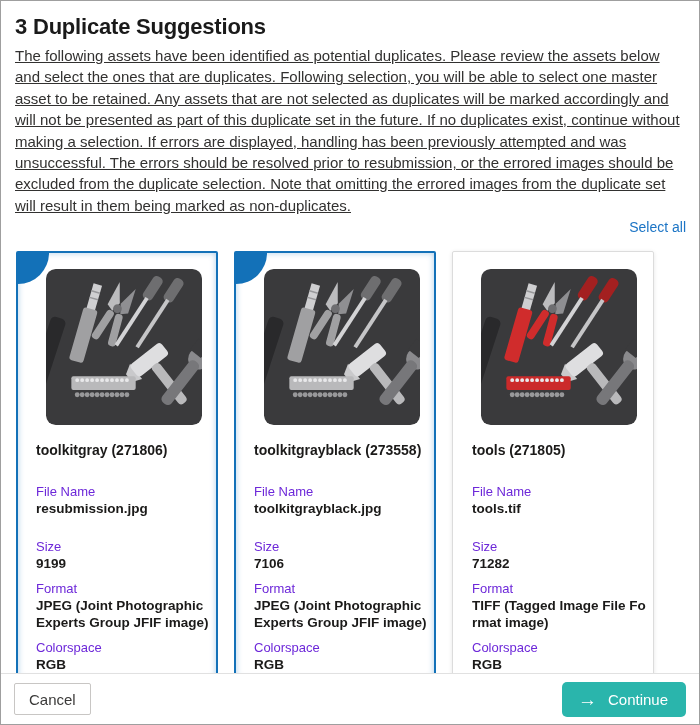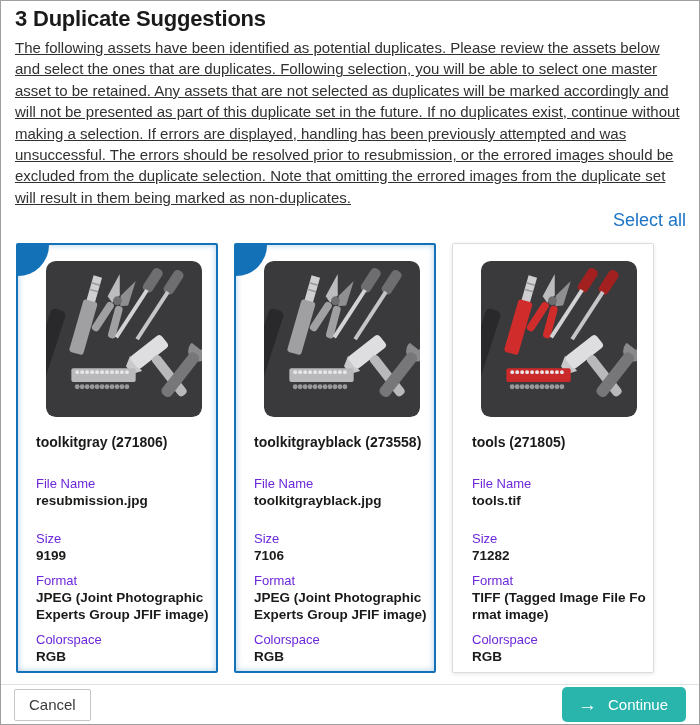--- a/index.html
+++ b/index.html
@@ -9,35 +9,35 @@
   .page {
     position: relative;
     width: 700px; height: 725px;
     background: #ffffff;
     border: 1px solid #9f9f9f;
     overflow: hidden;
   }
   .content { padding: 0 13px 0 14px; }
 
   .page-title {
-    margin: 5px 0 5px 0;
+    margin: 13px 0 5px 0;
     font-size: 22px;
     font-weight: 600;
     color: #1a1a1a;
     letter-spacing: -0.2px;
   }
   .description {
     font-size: 15px;
     line-height: 21.4px;
     color: #323130;
     text-decoration: underline;
   }
   .select-all-row { text-align: right; margin-top: 2px; height: 20px; }
   .select-all-link {
-    font-size: 18px;
+    font-size: 14px;
     color: var(--link-blue, #1b74c5);
     text-decoration: none;
     cursor: pointer;
     text-align: right;
   }
 
   .cards-row { display: flex; gap: 16px; margin-top: 13px; padding-left: 1px; }
 
   .card {
     position: relative;
@@ -89,21 +89,21 @@
     font-size: 13.5px;
     font-weight: bold;
     color: #1b1a19;
     line-height: 17px;
     word-break: break-all;
     max-width: 176px;
   }
 
   .footer {
     position: absolute; left: 0; right: 0; bottom: 0;
-    height: 40px;
+    height: 51px;
     border-top: 1px solid #e1e1e1;
     background: #fff;
     display: flex;
     align-items: center;
     justify-content: space-between;
     padding: 0 13px 0 13px;
   }
   .cancel-button {
     min-width: 74px; height: 32px;
     background: #ffffff;

